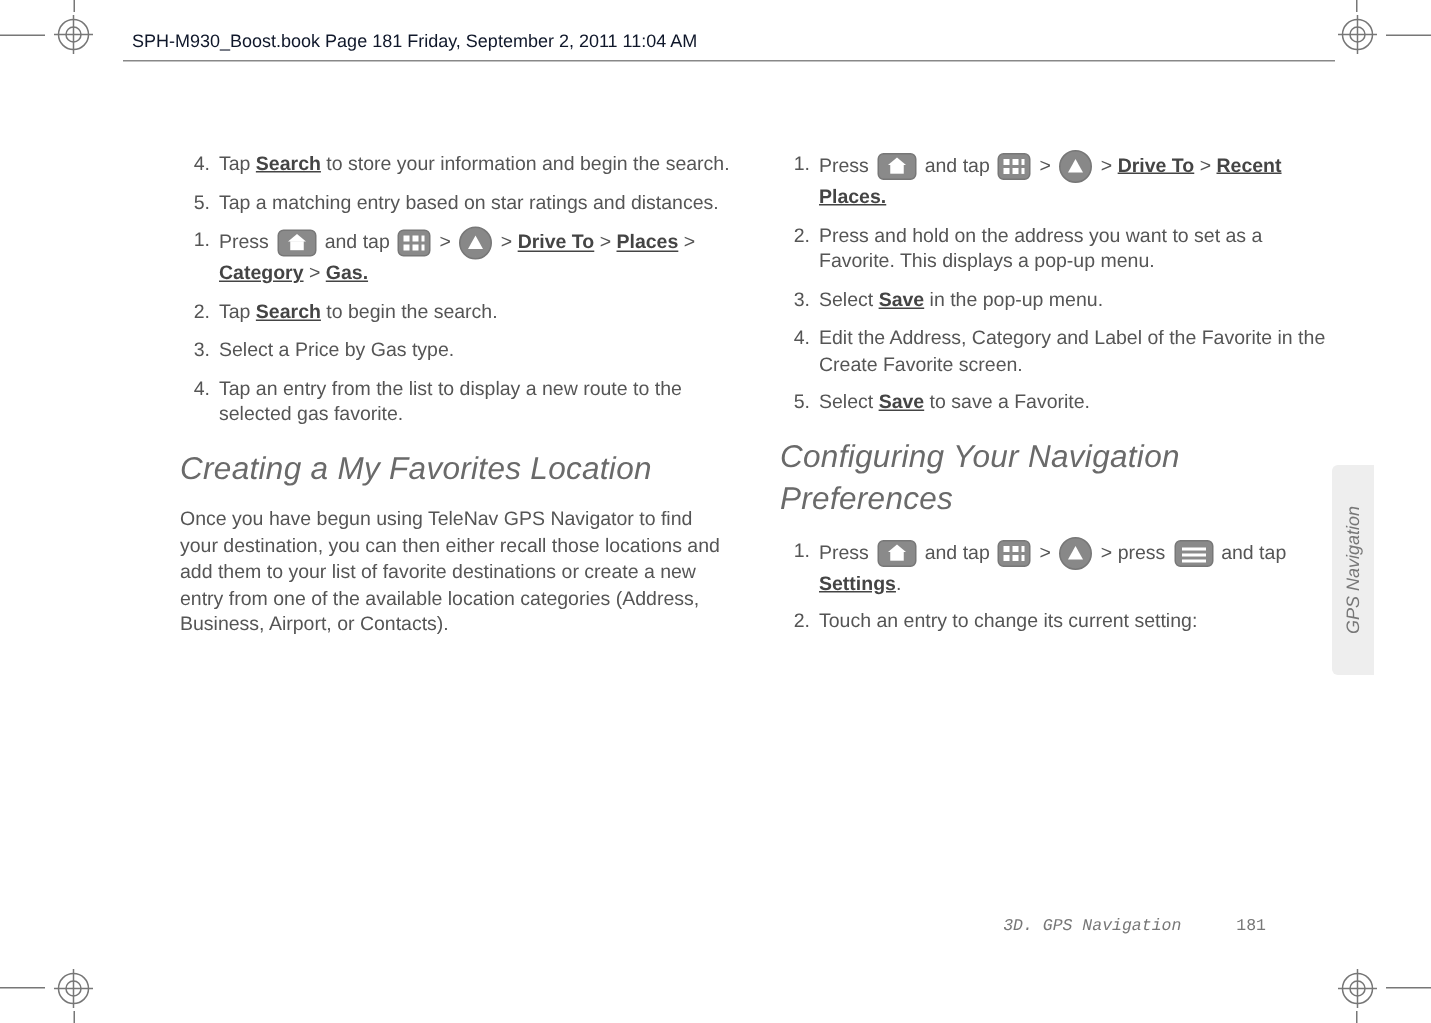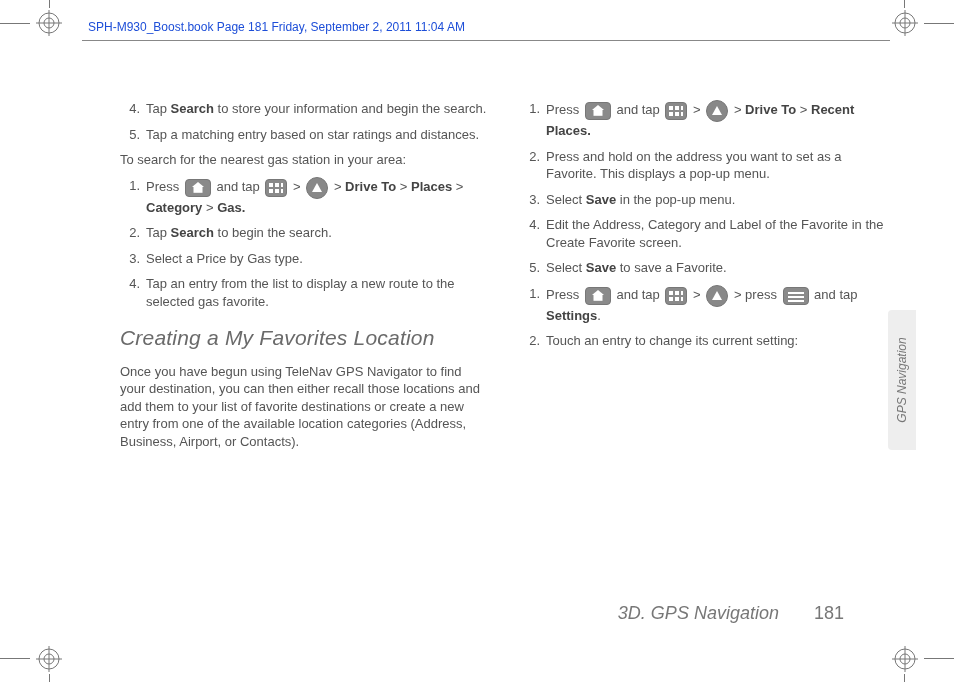--- a/index.html
+++ b/index.html
@@ -27,21 +27,21 @@
     left: 82px;
     right: 64px;
     height: 1px;
     background: #888;
   }
   .header-text {
     position: absolute;
     top: 20px;
     left: 88px;
     font-size: 12px;
-    color: #1d4ed8;
+    color: #0f172a;
   }
   .page {
     position: absolute;
     top: 100px;
     left: 120px;
     right: 64px;
     bottom: 60px;
     display: flex;
     gap: 30px;
   }
@@ -56,21 +56,21 @@
   .num-item .body { flex:1; }
   .intro { margin: 4px 0 8px 0; }
   .h2 {
     font-style: italic;
     font-weight: normal;
     font-size: 21px;
     color: #6a6a6a;
     margin: 14px 0 10px 0;
     letter-spacing: .2px;
   }
-  b { color:#444; font-weight:bold; }
+  b { color:#444; font-weight:bold;text-decoration:underline; }
   .icon {
     display:inline-block;
     vertical-align:middle;
     width:26px; height:18px;
     border:1px solid #777;
     border-radius:4px;
     background:#8a8a8a;
     position:relative;
     margin:0 2px;
   }
@@ -141,22 +141,23 @@
     white-space:nowrap;
     font-style:italic;
     font-size:12px;
     color:#777;
   }
   .footer {
     position:absolute;
     bottom: 58px;
     right: 110px;
     font-style: italic;
-    font-size: 18px;
+    font-size: 11px;
     color:#777;
+    font-family:Liberation Mono, monospace;
   }
   .footer .pn { font-style:normal; margin-left:30px; }
 </style>
 </head>
 <body>
 
 <div class="reg-mark reg-tl"><svg viewBox="0 0 26 26">
       <circle cx="13" cy="13" r="10" fill="none" stroke="#777"></circle>
       <circle cx="13" cy="13" r="5" fill="none" stroke="#777"></circle>
       <line x1="0" y1="13" x2="26" y2="13" stroke="#777"></line>
@@ -195,21 +196,20 @@
 <div class="page">
   <div class="col">
     <div class="num-item">
         <div class="num">4.</div>
         <div class="body">Tap <b>Search</b> to store your information and begin the search.</div>
       </div>
     <div class="num-item">
         <div class="num">5.</div>
         <div class="body">Tap a matching entry based on star ratings and distances.</div>
       </div>
-    <p class="intro">To search for the nearest gas station in your area:</p>
     <div class="num-item">
         <div class="num">1.</div>
         <div class="body">
       <span>Press </span><span class="icon home"></span><span> and tap </span><span class="icon grid"></span><span> &gt; </span><span class="icon arrow"></span><span> &gt; <b>Drive To</b> &gt; <b>Places</b> &gt; <b>Category</b> &gt; <b>Gas.</b></span>
     </div>
       </div>
     <div class="num-item">
         <div class="num">2.</div>
         <div class="body">Tap <b>Search</b> to begin the search.</div>
       </div>
@@ -241,20 +241,21 @@
         <div class="body">Select <b>Save</b> in the pop-up menu.</div>
       </div>
     <div class="num-item">
         <div class="num">4.</div>
         <div class="body">Edit the Address, Category and Label of the Favorite in the Create Favorite screen.</div>
       </div>
     <div class="num-item">
         <div class="num">5.</div>
         <div class="body">Select <b>Save</b> to save a Favorite.</div>
       </div>
+    <div class="h2">Configuring Your Navigation Preferences</div>
     <div class="num-item">
         <div class="num">1.</div>
         <div class="body">
       <span>Press </span><span class="icon home"></span><span> and tap </span><span class="icon grid"></span><span> &gt; </span><span class="icon arrow"></span><span> &gt; press </span><span class="icon menu"></span><span> and tap <b>Settings</b>.</span>
     </div>
       </div>
     <div class="num-item">
         <div class="num">2.</div>
         <div class="body">Touch an entry to change its current setting:</div>
       </div>

